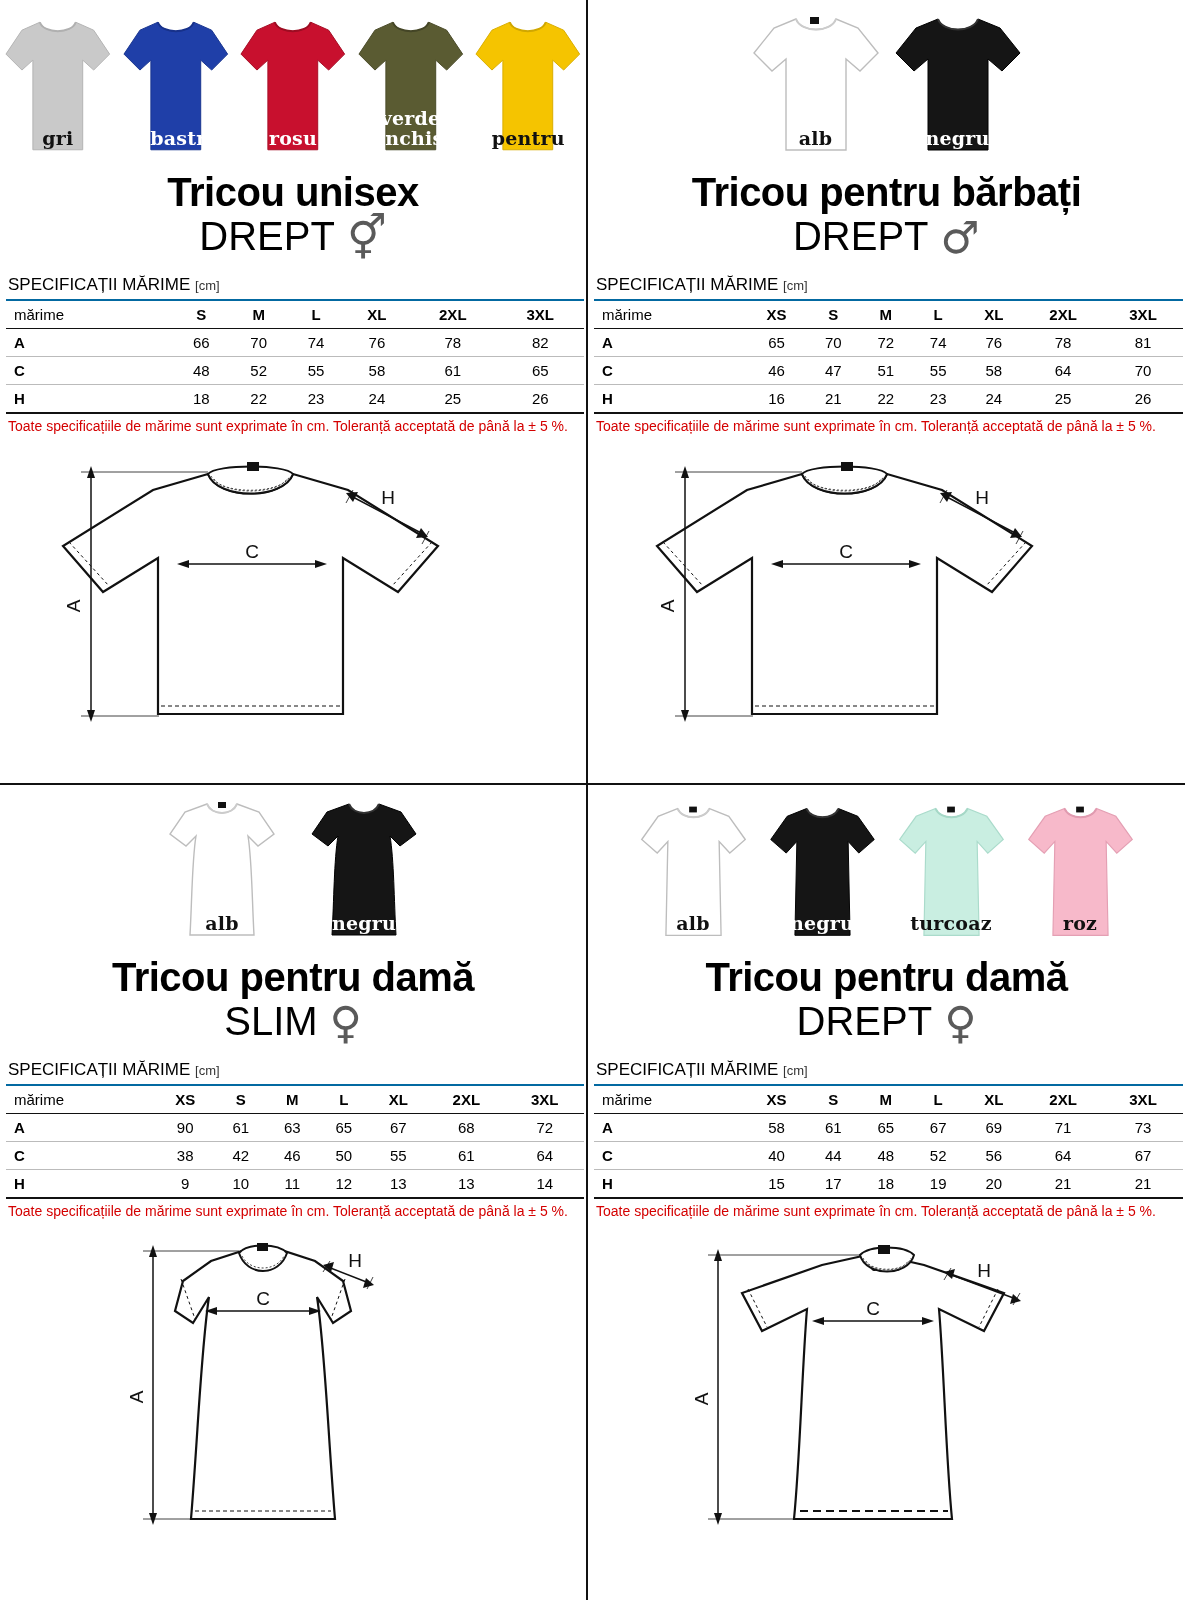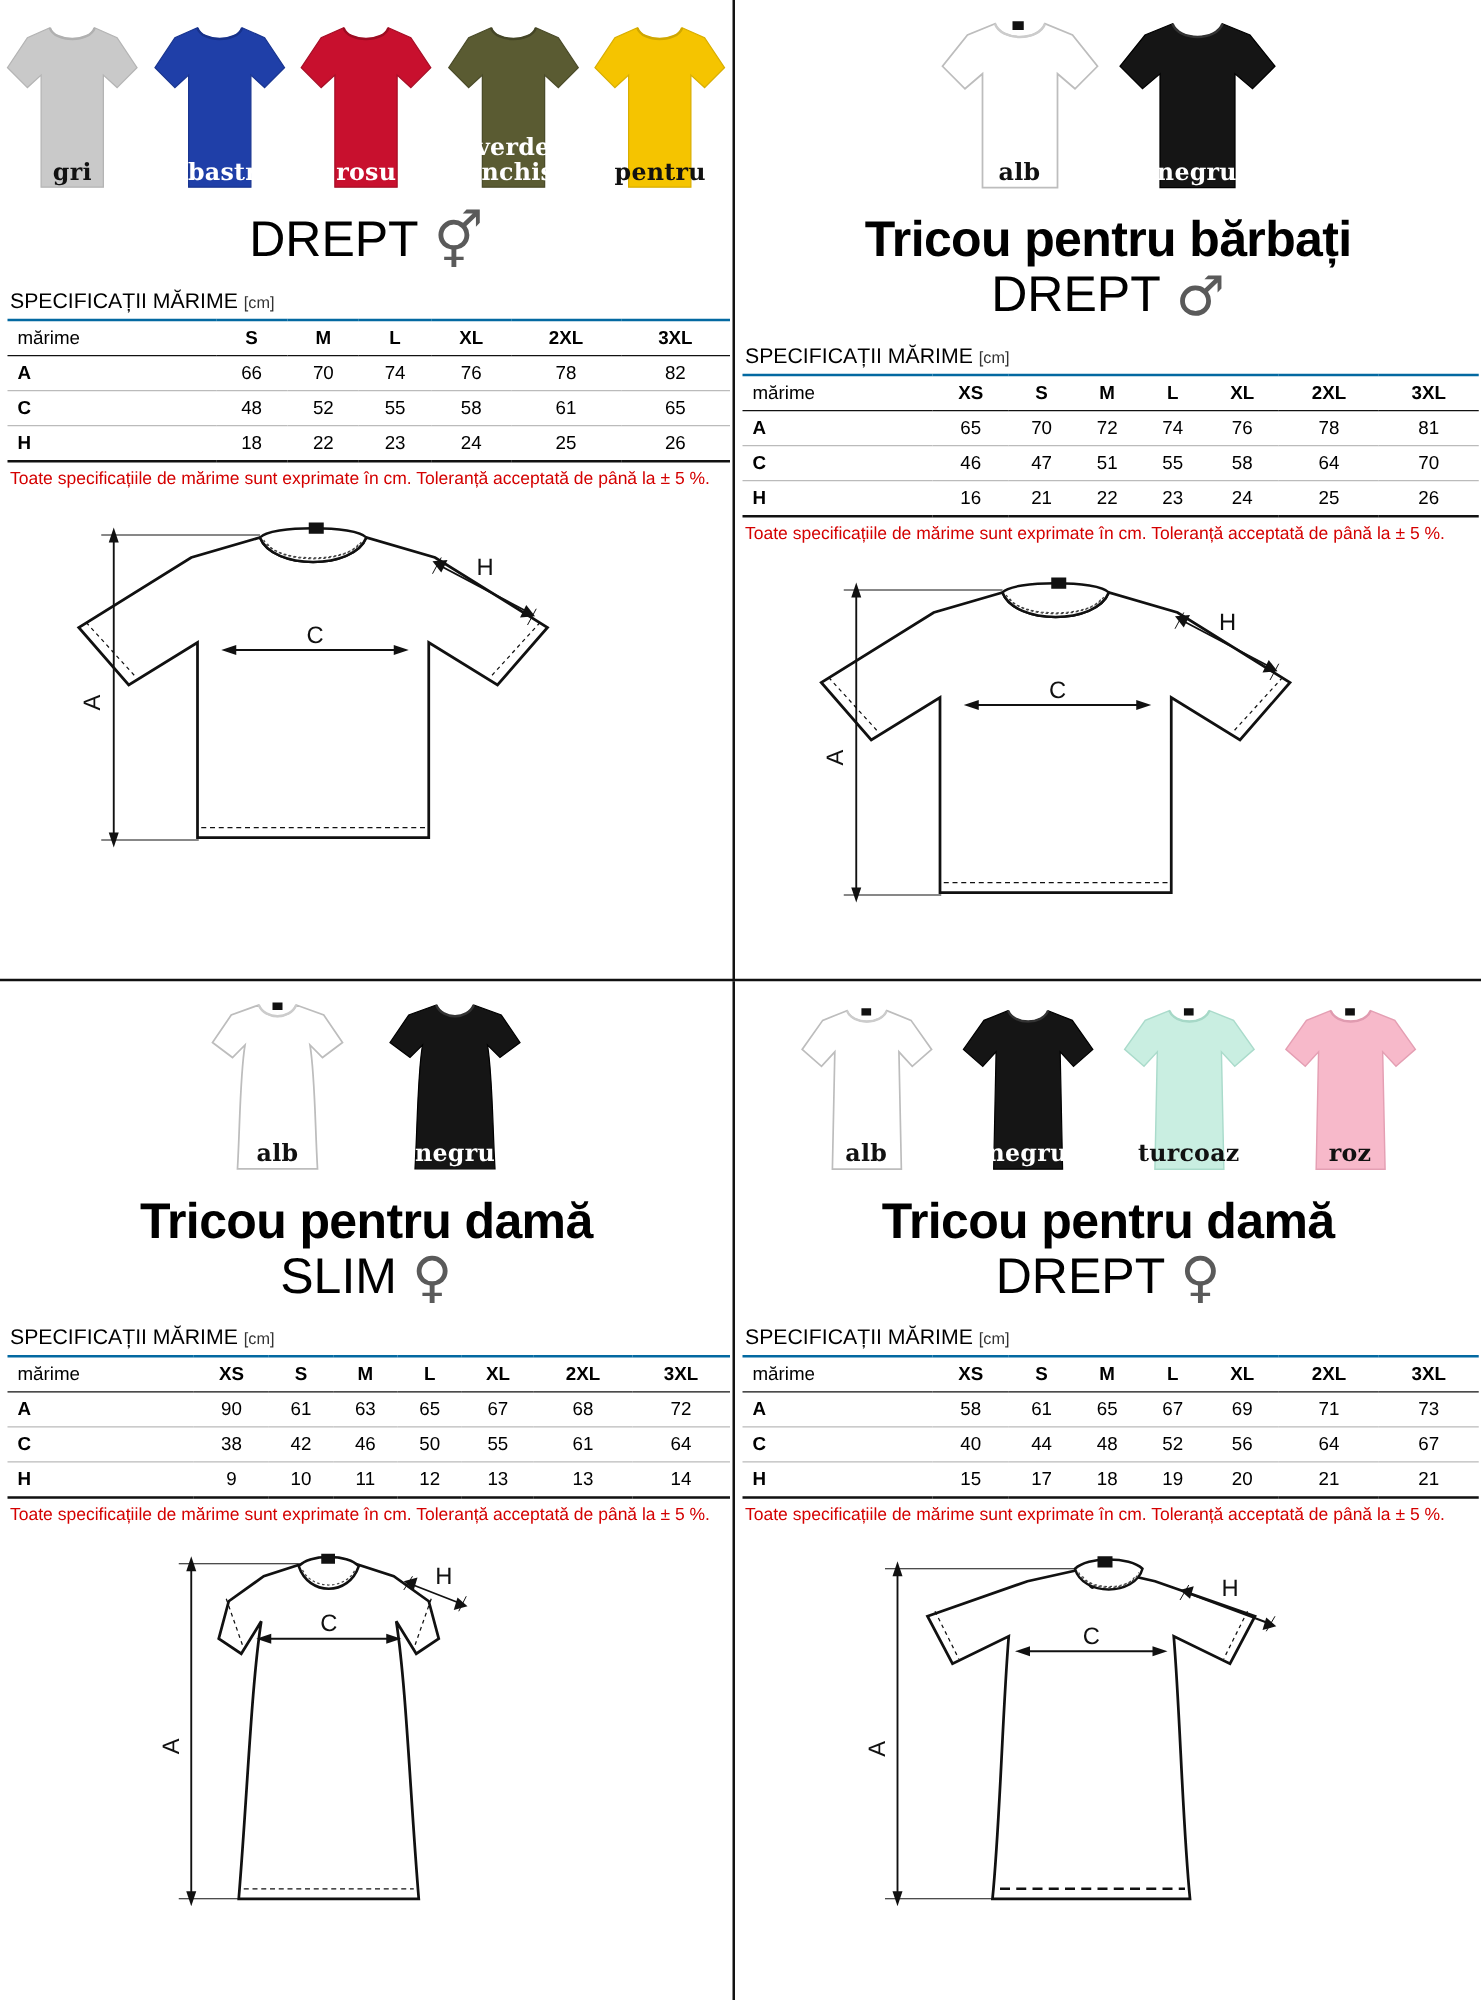--- a/index.html
+++ b/index.html
@@ -201,20 +201,21 @@
       <div class="swatch">
         <svg class="tshirt" viewBox="0 0 116 150">
           <path d="M40 12 L22 20 L6 44 L22 60 L33 50 L33 140 L83 140 L83 50 L94 60 L110 44 L94 20 L76 12 C72 24 44 24 40 12 Z" fill="#f5c400" stroke="#d9ae00" stroke-width="1"></path>
           <path d="M40 12 C44 24 72 24 76 12" fill="none" stroke="#d0a700" stroke-width="2"></path>
         </svg>
         <div class="tname onlight">pentru</div>
       </div>
     </div>
 
     <div class="title-block">
+      <div class="title-1">Tricou unisex</div>
       <div class="title-2">
         <span>DREPT</span>
         <span class="gender-glyph">⚥</span>
       </div>
     </div>
 
     <div class="spec-head">
       <span>SPECIFICAȚII MĂRIME</span>
       <span class="unit">[cm]</span>
     </div>

